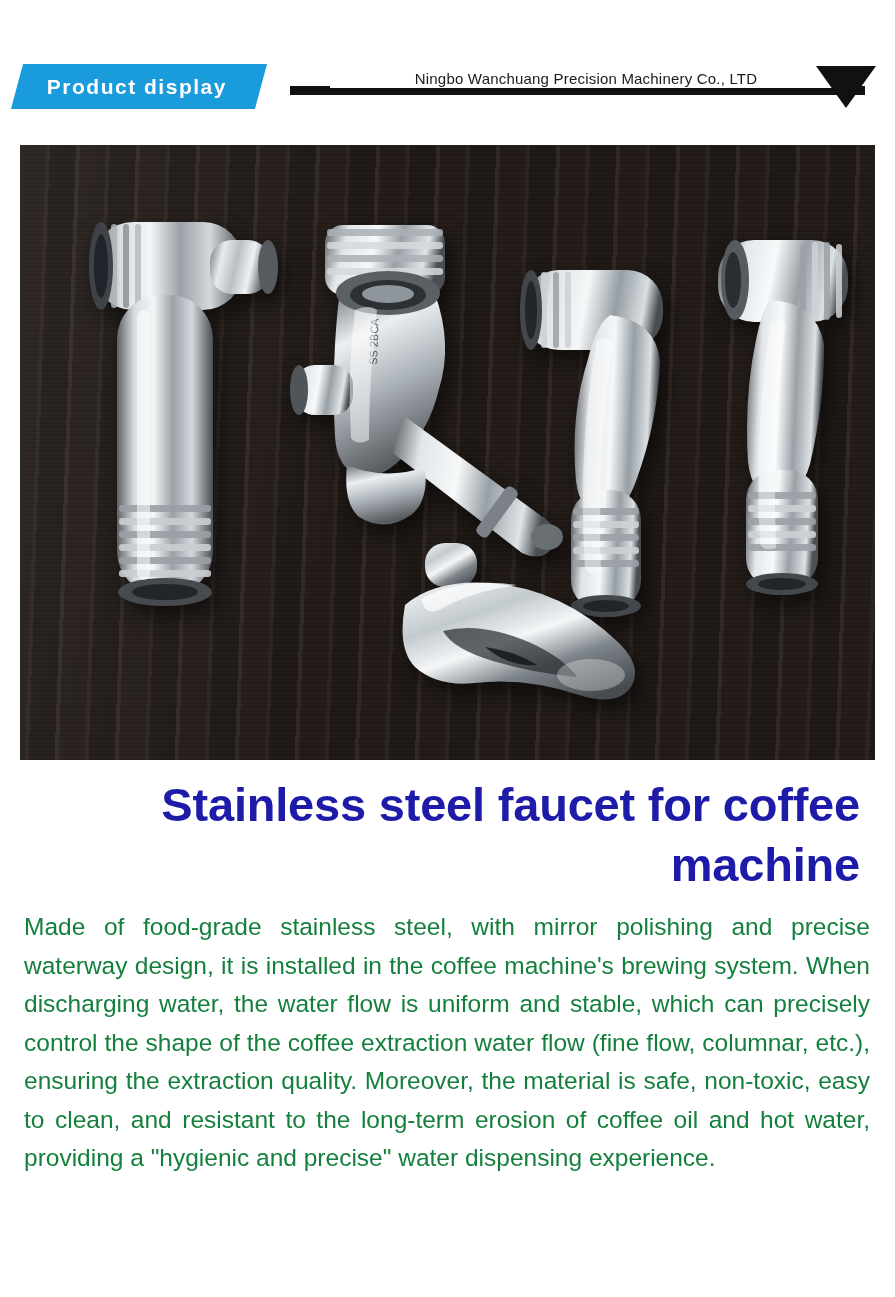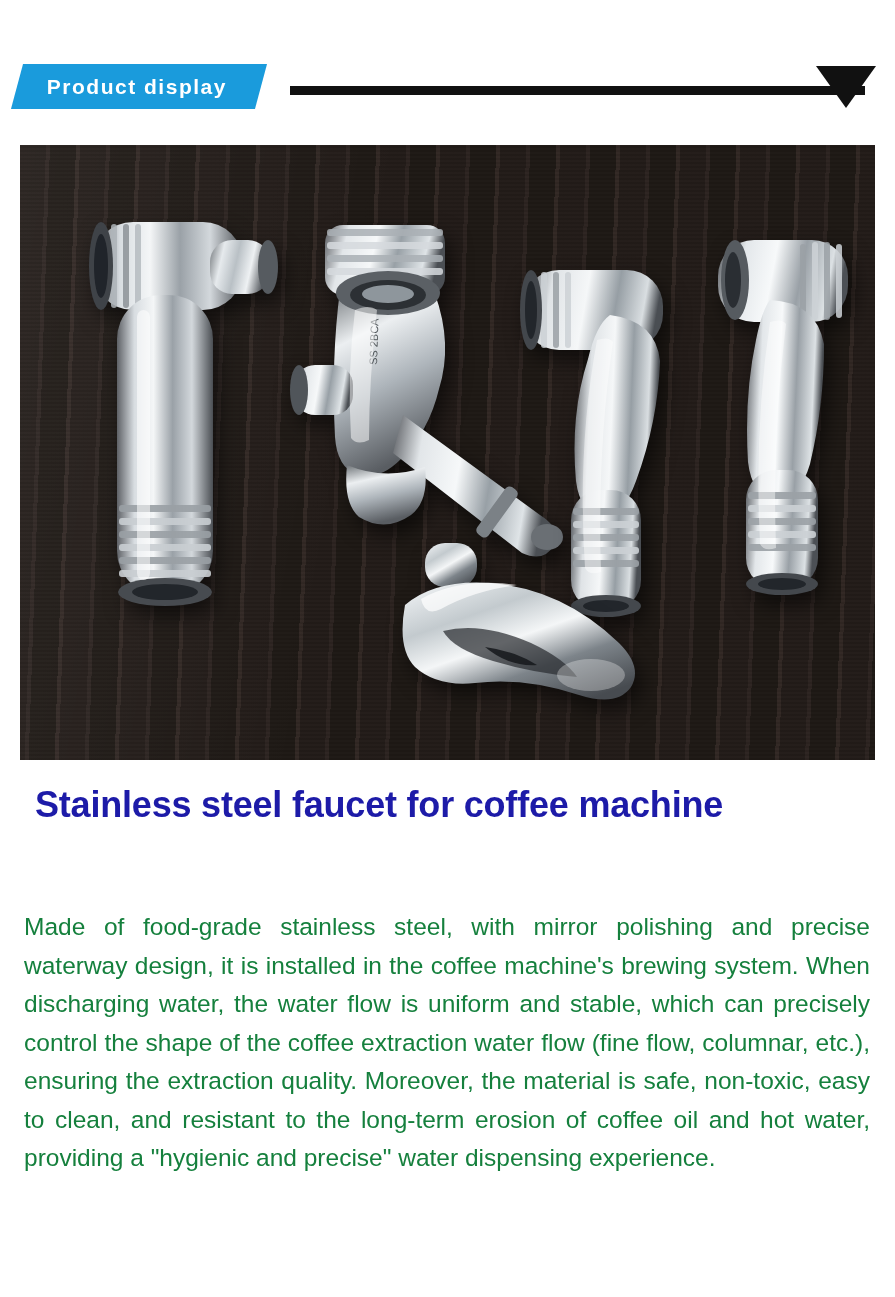--- a/index.html
+++ b/index.html
@@ -117,23 +117,23 @@
     position: absolute;
     filter: drop-shadow(6px 10px 10px rgba(0,0,0,0.55));
   }
 
   
   .title {
     position: absolute;
     left: 35px;
     top: 775px;
     width: 825px;
-    text-align: left;
+    text-align: right;
     color: #1d1ba8;
-    font-size: 36px;
+    font-size: 47px;
     font-weight: bold;
     line-height: 60px;
     letter-spacing: -0.2px;
   }
 
   
   .body-text {
     position: absolute;
     left: 24px;
     top: 908px;
@@ -148,20 +148,21 @@
 </head>
 <body>
 
 <div class="page">
 
   <div class="header">
     <div class="tag">
       <span>Product display</span>
     </div>
     <div class="header-rule"></div>
+    <div class="company">Ningbo Wanchuang Precision Machinery Co., LTD</div>
     <div class="tri"></div>
   </div>
 
   <div class="photo-wrap">
     <div class="photo">
       <div class="grain"></div>
     </div>
 
     <svg class="part" style="left:55px; top:55px;" width="220" height="420" viewBox="0 0 220 420">
       <defs>

